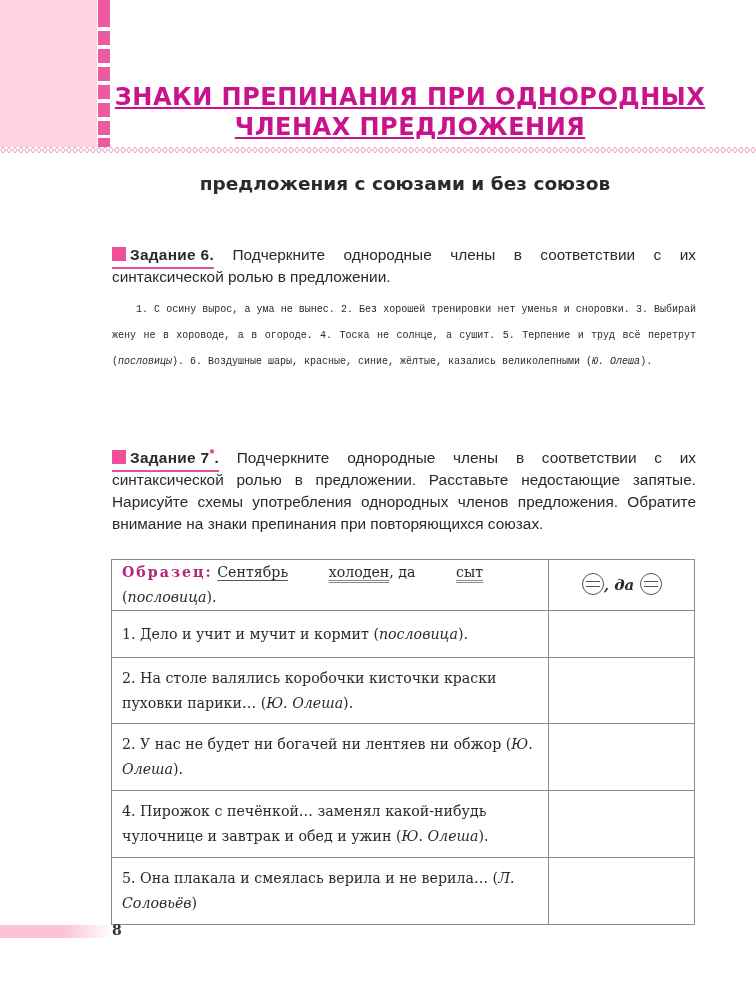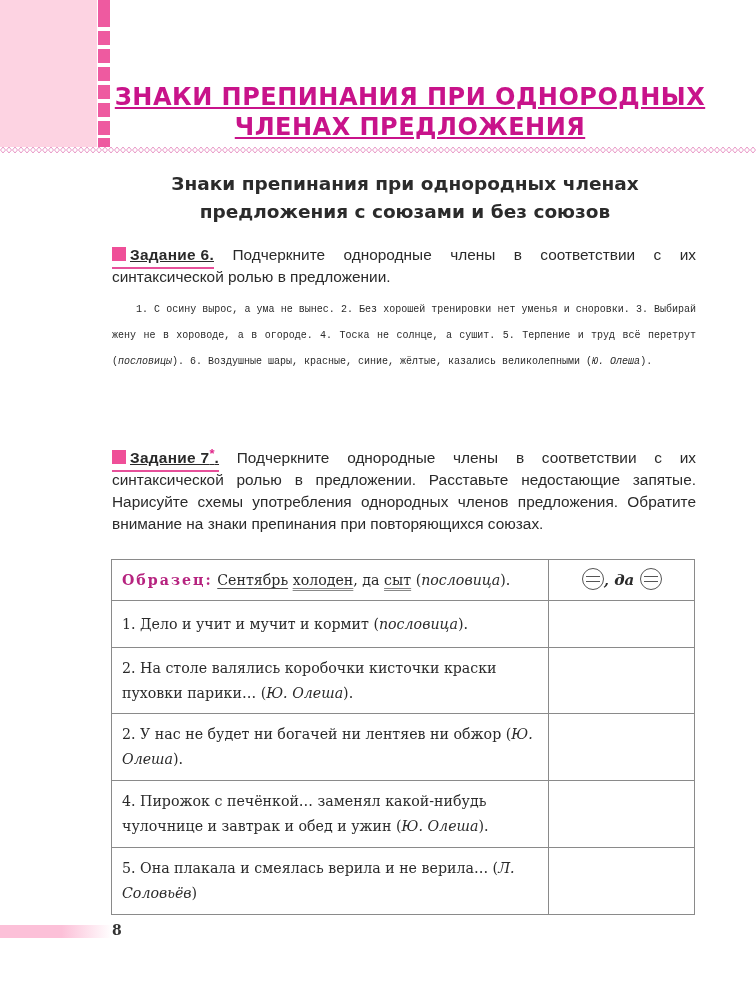--- a/index.html
+++ b/index.html
@@ -13,38 +13,38 @@
     .diamond-rule { position: absolute; left: 0; top: 146px; width: 756px; height: 8px; }
 
     .chapter-title { position: absolute; left: 110px; width: 600px; top: 82px; text-align: center;
       font-family: "DejaVu Sans", sans-serif; font-weight: bold; color: #c8138a; font-size: 24px; line-height: 30px; letter-spacing: 0.5px; text-decoration: underline; }
 
     .section-title { position: absolute; left: 110px; width: 590px; top: 170px; text-align: center;
       font-family: "DejaVu Sans", sans-serif; font-weight: bold; color: #2b2b2b; font-size: 18.5px; line-height: 28px; }
 
     .task { position: absolute; left: 112px; width: 584px; font-family: "Liberation Sans", sans-serif;
       font-size: 15.4px; line-height: 22px; color: #2a2a2a; text-align: justify; }
-    .task-badge { display: inline-block; position: relative; text-decoration: underline; }
+    .task-badge { display: inline-block; position: relative; }
     .task-square { display: inline-block; width: 14px; height: 14px; background: #ef4f98; vertical-align: -1px; margin-right: 4px; }
     .task-label { font-weight: bold; letter-spacing: 0.3px; }
     .task-underline { position: absolute; left: 0; right: 0; bottom: -3px; height: 2px; background: #e6509a; }
     .star { color: #e0288a; font-weight: bold; font-size: 13px; vertical-align: 5px; }
 
     .body-text { position: absolute; left: 112px; width: 584px; top: 297px; font-family: Liberation Mono, monospace;
       font-size: 10px; line-height: 26px; color: #2a2a2a; text-align: justify; text-indent: 24px; }
     .body-text i { font-style: italic; }
 
     .exercise-table { position: absolute; left: 111px; top: 559px; width: 584px; border-collapse: collapse; }
     .exercise-table td { border: 1.5px solid #8a8a8a; vertical-align: middle; font-family: "DejaVu Serif", serif;
       font-size: 14.2px; line-height: 25px; color: #2a2a2a; padding: 0 10px; }
     .exercise-table td.sentence { width: 438px; }
     .exercise-table td.scheme { width: 146px; text-align: center; }
     .sample-label { color: #b6237f; font-weight: bold; letter-spacing: 2px; }
     .u-single { text-decoration: underline; text-decoration-color: #555; text-underline-offset: 3px; margin-top: 24px; }
-    .u-double { text-decoration: underline double; text-decoration-color: #888; text-underline-offset: 3px; }
+    .u-double { text-decoration: underline double; text-decoration-color: #888; text-underline-offset: 3px; margin-left: 36px; }
     .circle-eq { display: inline-block; width: 22px; height: 22px; border: 1.5px solid #555; border-radius: 50%;
       position: relative; vertical-align: -5px; }
     .circle-eq::before, .circle-eq::after { content: ""; position: absolute; left: 3px; right: 3px; height: 1.5px; background: #555; }
     .circle-eq::before { top: 7px; }
     .circle-eq::after { top: 12px; }
     .scheme-text { font-style: italic; font-weight: bold; font-size: 15px; }
 
     .footer-bar { position: absolute; left: 0; top: 925px; width: 112px; height: 13px;
       background: linear-gradient(to right, #fcc0d8 0%, #fcc0d8 55%, rgba(255,255,255,0) 100%); }
     .page-number { position: absolute; left: 112px; top: 922px; font-family: "DejaVu Serif", serif; font-weight: bold; font-size: 14px; color: #333; }
@@ -71,21 +71,20 @@
   </defs>
   <rect x="0" y="0" width="756" height="8" fill="url(#dm)"></rect>
 </svg>
 
 <h1 class="chapter-title">
   <div>ЗНАКИ ПРЕПИНАНИЯ ПРИ ОДНОРОДНЫХ</div>
   <div>ЧЛЕНАХ ПРЕДЛОЖЕНИЯ</div>
 </h1>
 
 <h2 class="section-title">
-  <div>Знаки препинания при однородных членах</div>
   <div>предложения с союзами и без союзов</div>
 </h2>
 
 <div class="task" style="top:244px">
   <span class="task-badge">
     <span class="task-square"></span><span class="task-label">Задание 6.</span>
     <span class="task-underline"></span>
   </span><span> Подчеркните однородные члены в соответствии с их синтаксической ролью в предложении.</span>
 </div>
 

